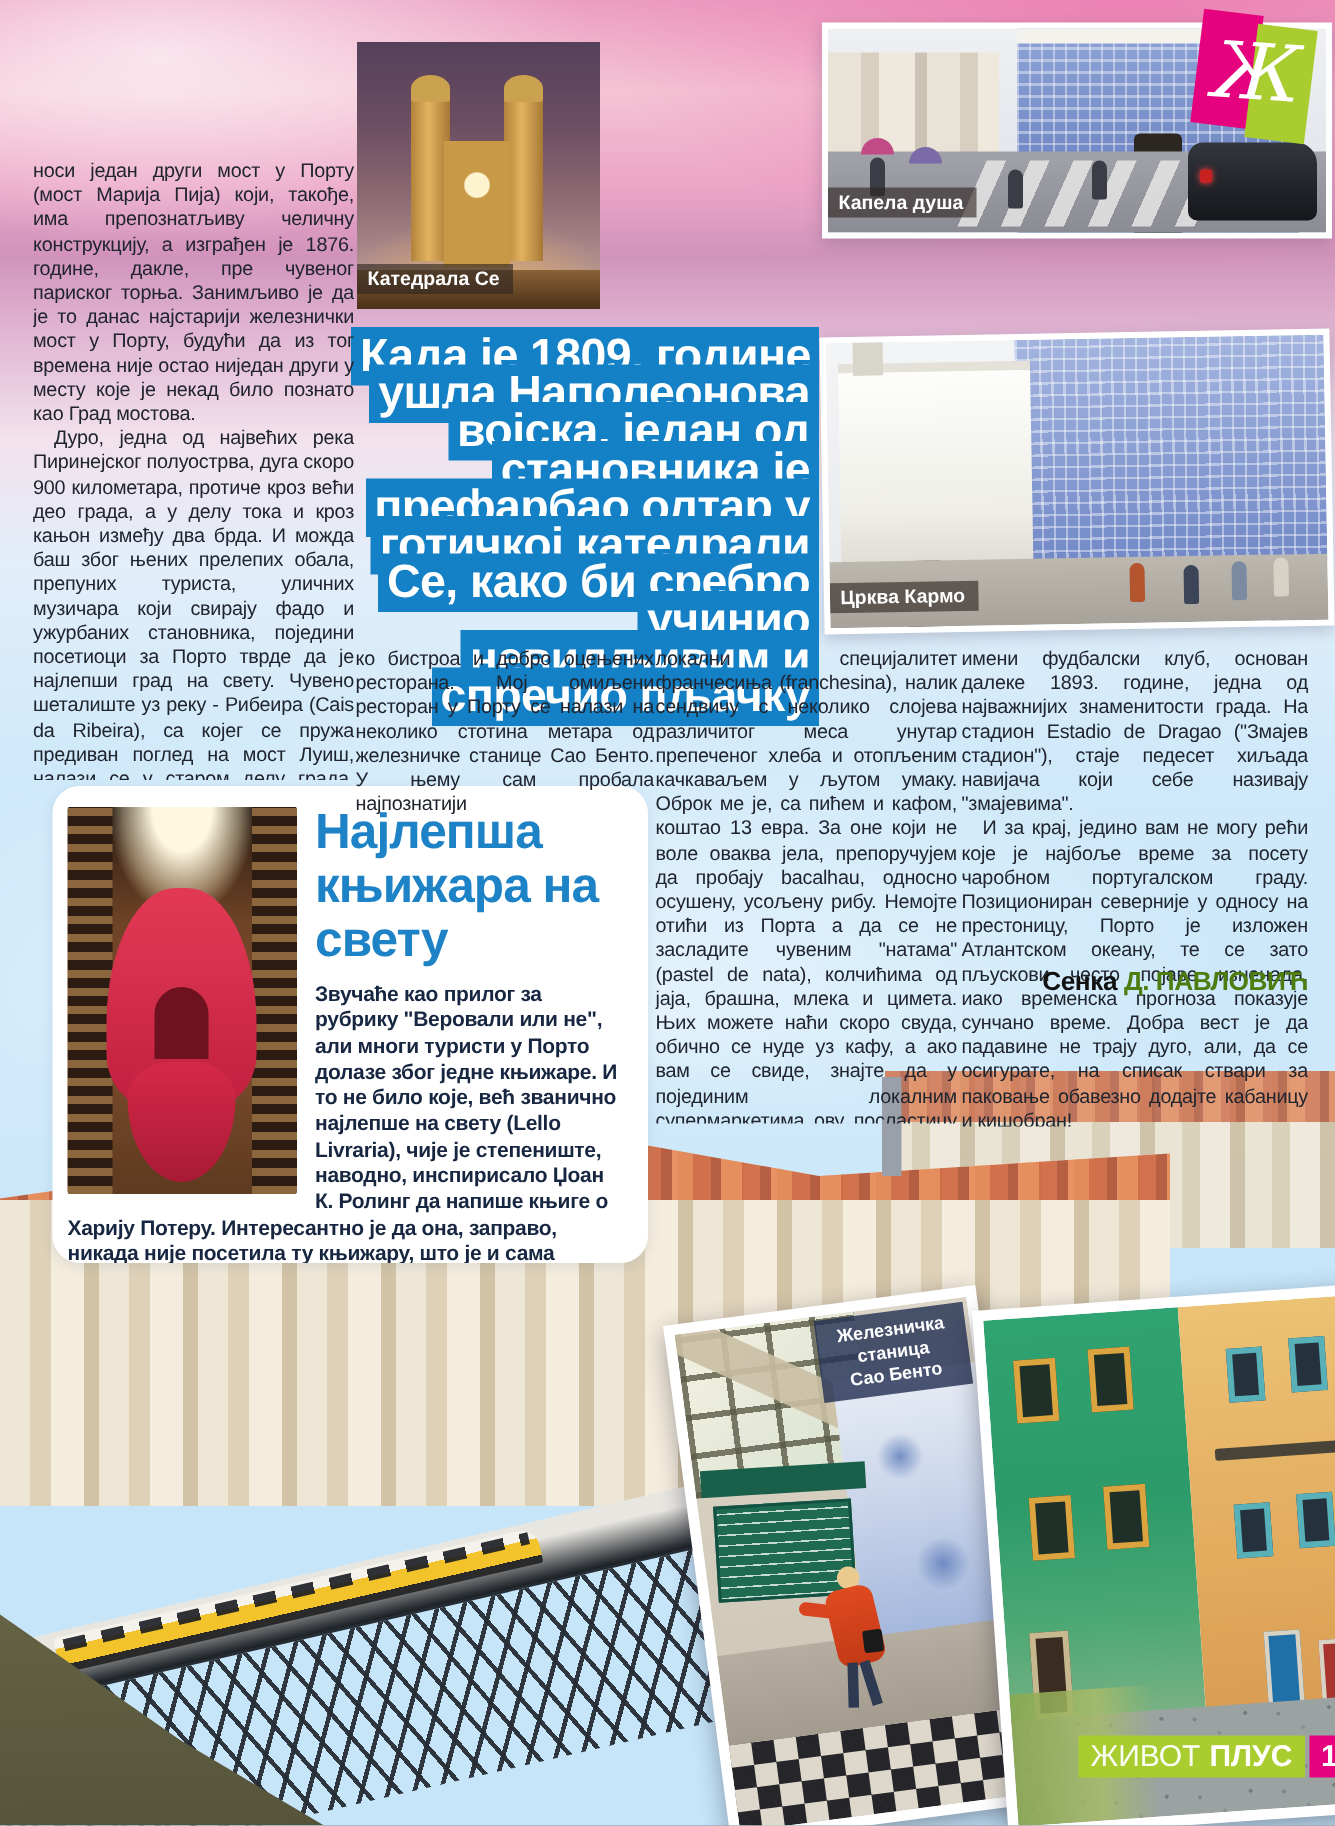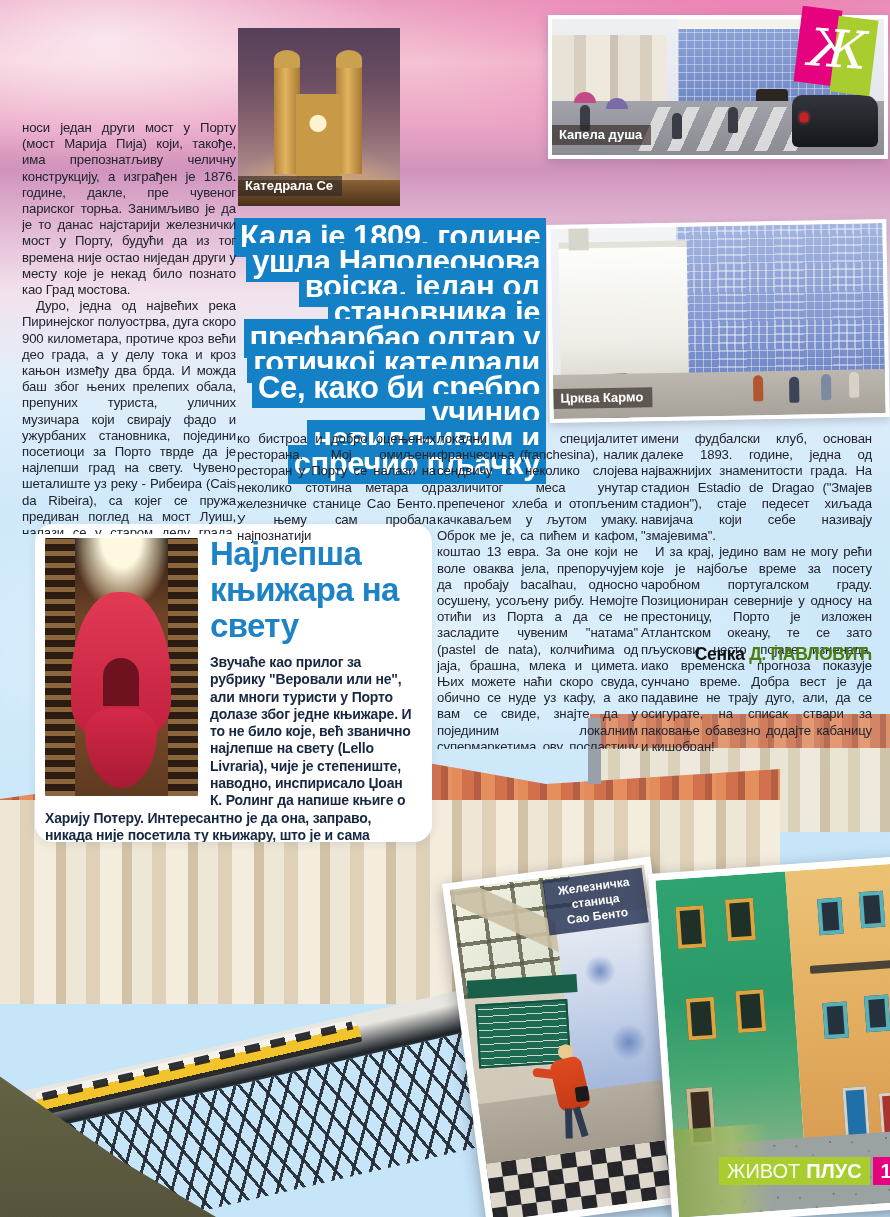--- a/index.html
+++ b/index.html
@@ -92,21 +92,21 @@
     font-family:"DejaVu Serif", serif; font-style:italic; font-size:52px; line-height:70px;
     color:#fff; transform:rotate(4deg); }
 
   
   .pullquote { position:absolute; left:234px; top:224px; width:312px; z-index:3;
     text-align:right; font-weight:bold; font-size:31px; line-height:25.2px; letter-spacing:-0.4px; }
   .bars { display:inline; background:#1480c5; color:#fff; padding:1px 6px 3px;
     -webkit-box-decoration-break:clone; box-decoration-break:clone; }
 
   
-  .col1 { left:22px; top:120px; width:214px; height:414px; }
+  .col1 { left:22px; top:106px; width:214px; height:414px; }
   .col2 { left:237px; top:431px; width:199px; height:112px; }
   .col3 { left:437px; top:431px; width:201px; height:318px; }
   .col4 { left:641px; top:431px; width:231px; height:320px; }
   .byline { position:absolute; left:620px; top:642px; width:252px; z-index:3;
     text-align:right; font-weight:bold; font-size:17.5px; line-height:24px; color:#111; letter-spacing:-0.3px;}
   .magenta { color:#4d7c0f; }
 
   
   .bookbox { position:absolute; left:35px; top:524px; width:397px; height:318px; z-index:2;
     background:#ffffff; border-radius:18px; padding:10px 14px 8px 10px; overflow:hidden;

